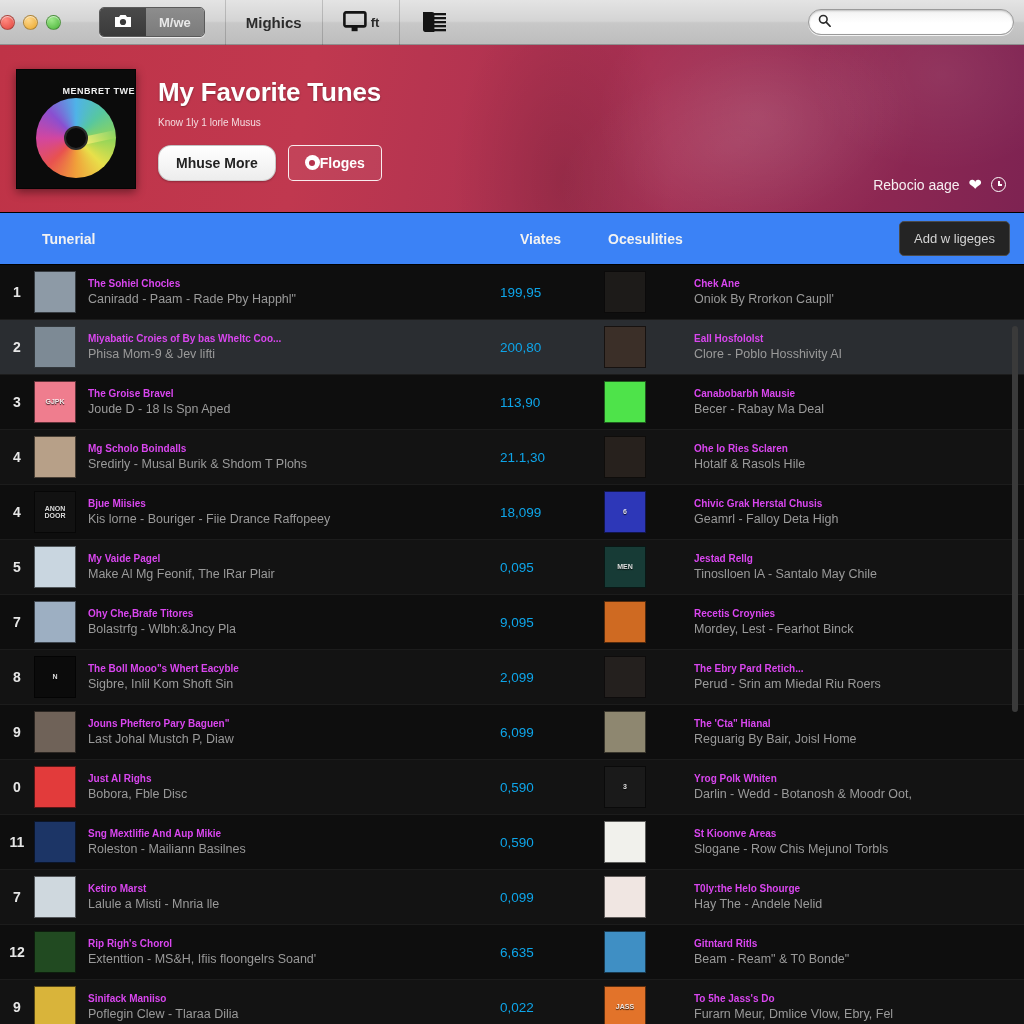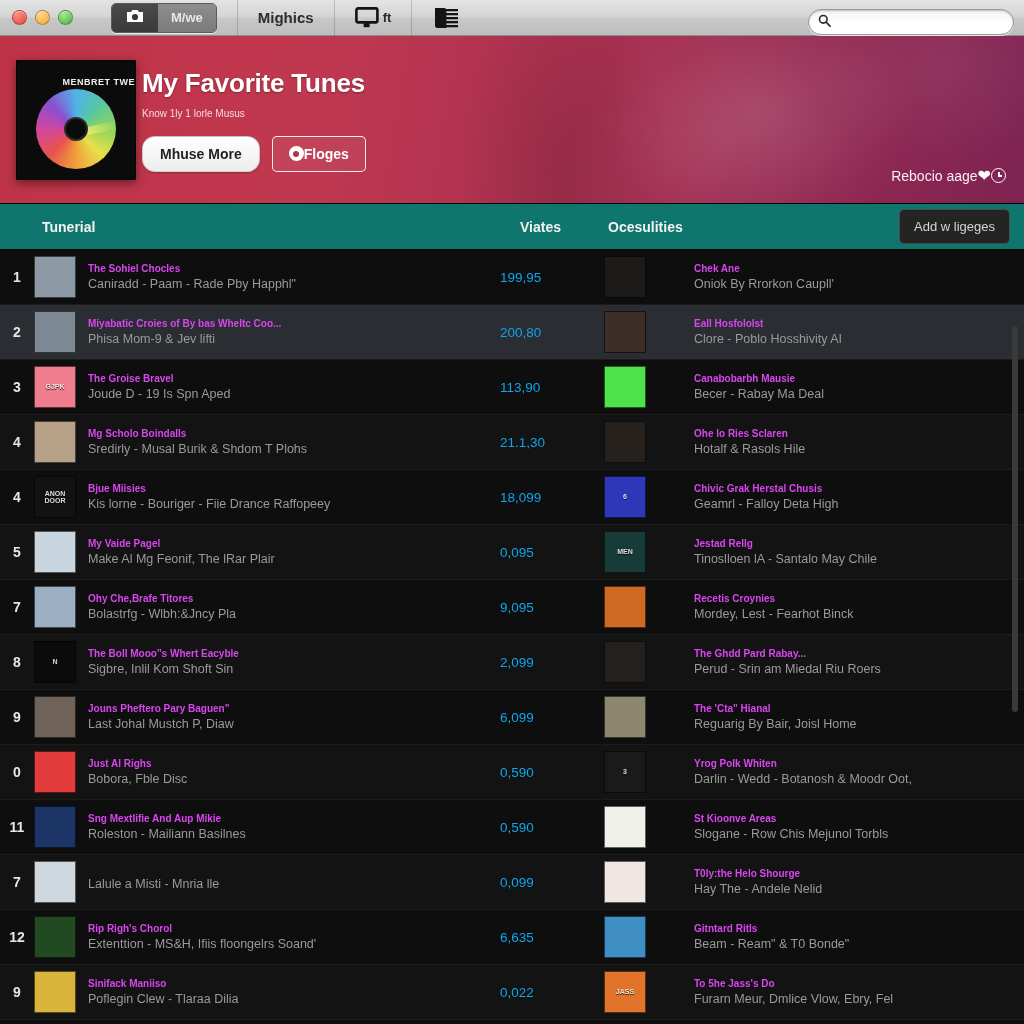--- a/index.html
+++ b/index.html
@@ -12,26 +12,26 @@
   }
   .app {
     width: 1024px; height: 1024px;
     position: relative;
     overflow: hidden;
     background: #111111;
   }
 
   
   .titlebar {
-    height: 36px;
+    height: 45px;
     background: linear-gradient(to bottom, #e4e4e4 0%, #d4d4d4 48%, #c8c8c8 52%, #bdbdbd 100%);
     border-bottom: 1px solid #8e8e8e;
     display: flex;
     align-items: center;
-    padding: 0 12px;
+    padding: 0 0;
     position: relative;
   }
   .traffic { display: flex; gap: 8px; align-items: center; margin-right: 18px; }
   .light {
     width: 15px; height: 15px; border-radius: 50%;
     border: 1px solid rgba(0,0,0,.28);
     box-shadow: inset 0 1px 1px rgba(255,255,255,.65);
   }
   .light.close { background: radial-gradient(circle at 35% 30%, #ff8a80, #e2453d); }
   .light.min   { background: radial-gradient(circle at 35% 30%, #ffd78a, #e9a72c); }
@@ -130,21 +130,21 @@
     position:absolute; left:50%; top:58%; transform:translate(-50%,-50%);
     width:24px; height:24px; border-radius:50%;
     background:#0b0b0b; border:2px solid #2a2a2a;
   }
   .cover-beam{
     position:absolute; left:50%; top:58%; width:42px; height:8px;
     transform: translateY(-50%) rotate(-12deg);
     background: linear-gradient(to right, rgba(255,240,120,.95), rgba(255,240,120,0));
   }
 
-  .hero-text { margin-left: 6px; z-index:2; }
+  .hero-text { margin-left: 22px; z-index:2; }
   .hero-title {
     font-size: 26px; font-weight: bold; color: #fff;
     text-shadow: 0 1px 2px rgba(0,0,0,.35);
     letter-spacing: -.2px;
   }
   .hero-sub {
     margin-top: 9px;
     font-size: 10px; color: rgba(255,255,255,.82);
   }
   .hero-btns { margin-top: 17px; display: flex; gap: 12px; align-items: center; }
@@ -167,36 +167,36 @@
   .btn-dot {
     width: 15px; height: 15px; border-radius: 50%;
     background: #fff; position: relative; flex:0 0 auto;
   }
   .btn-dot::after{
     content:""; position:absolute; left:4.5px; top:4.5px;
     width:6px; height:6px; border-radius:50%; background:#b5324c;
   }
   .hero-meta {
     position:absolute; right: 18px; bottom: 18px;
-    display:flex; align-items:center; gap:0;
+    display:flex; align-items:center; gap:9px;
     color: rgba(255,255,255,.92); font-size: 14px;
     z-index:2;
   }
   .heart { color:#fff; font-size:16px; }
   .clock-ico {
     width:15px;height:15px;border-radius:50%;
     border:1.6px solid #fff; position:relative;
   }
   .clock-ico::before{content:"";position:absolute;left:6px;top:2.5px;width:1.6px;height:5px;background:#fff;}
   .clock-ico::after{content:"";position:absolute;left:6px;top:6px;width:4px;height:1.6px;background:#fff;}
 
   
   .list-head {
-    height: 46px;
-    background: #0f766e;
+    height: 52px;
+    background: #3b82f6;
     display: flex; align-items: center;
     padding: 0 30px;
     position: relative;
     color: #fff;
     border-bottom: 1px solid #000;
   }
   .lh {
     font-size: 14px; font-weight: bold; color:#f2f2f2;
     position:absolute;
   }
@@ -420,21 +420,21 @@
         </div>
       </div>
       <div class="row">
         <div class="left-cell">
           <div class="idx">3</div>
           <div class="thumb" style="background:#ef7d8e">
             <span class="tl">GJPK</span>
           </div>
           <div class="meta">
             <div class="tname">The Groise Bravel</div>
-            <div class="tsub">Joude D - 19 Is Spn Aped</div>
+            <div class="tsub">Joude D - 18 Is Spn Aped</div>
           </div>
         </div>
         <div class="plays">113,90</div>
         <div class="right-cell">
           <div class="thumb" style="background:#4ee34a">
             <span class="tl"></span>
           </div>
           <div class="meta">
             <div class="tname">Canabobarbh Mausie</div>
             <div class="tsub">Becer - Rabay Ma Deal</div>
@@ -539,21 +539,21 @@
             <div class="tname">The Boll Mooo"s Whert Eacyble</div>
             <div class="tsub">Sigbre, Inlil Kom Shoft Sin</div>
           </div>
         </div>
         <div class="plays">2,099</div>
         <div class="right-cell">
           <div class="thumb" style="background:#24201e">
             <span class="tl"></span>
           </div>
           <div class="meta">
-            <div class="tname">The Ghdd Pard Rabay...</div>
+            <div class="tname">The Ebry Pard Retich...</div>
             <div class="tsub">Perud - Srin am Miedal Riu Roers</div>
           </div>
         </div>
       </div>
       <div class="row">
         <div class="left-cell">
           <div class="idx">9</div>
           <div class="thumb" style="background:#6f6258">
             <span class="tl"></span>
           </div>
@@ -617,20 +617,21 @@
           </div>
         </div>
       </div>
       <div class="row alt">
         <div class="left-cell">
           <div class="idx">7</div>
           <div class="thumb" style="background:#cfd8de">
             <span class="tl"></span>
           </div>
           <div class="meta">
+            <div class="tname">Ketiro Marst</div>
             <div class="tsub">Lalule a Misti - Mnria lle</div>
           </div>
         </div>
         <div class="plays">0,099</div>
         <div class="right-cell">
           <div class="thumb" style="background:#f0e6e2">
             <span class="tl"></span>
           </div>
           <div class="meta">
             <div class="tname">T0ly:the Helo Shourge</div>

